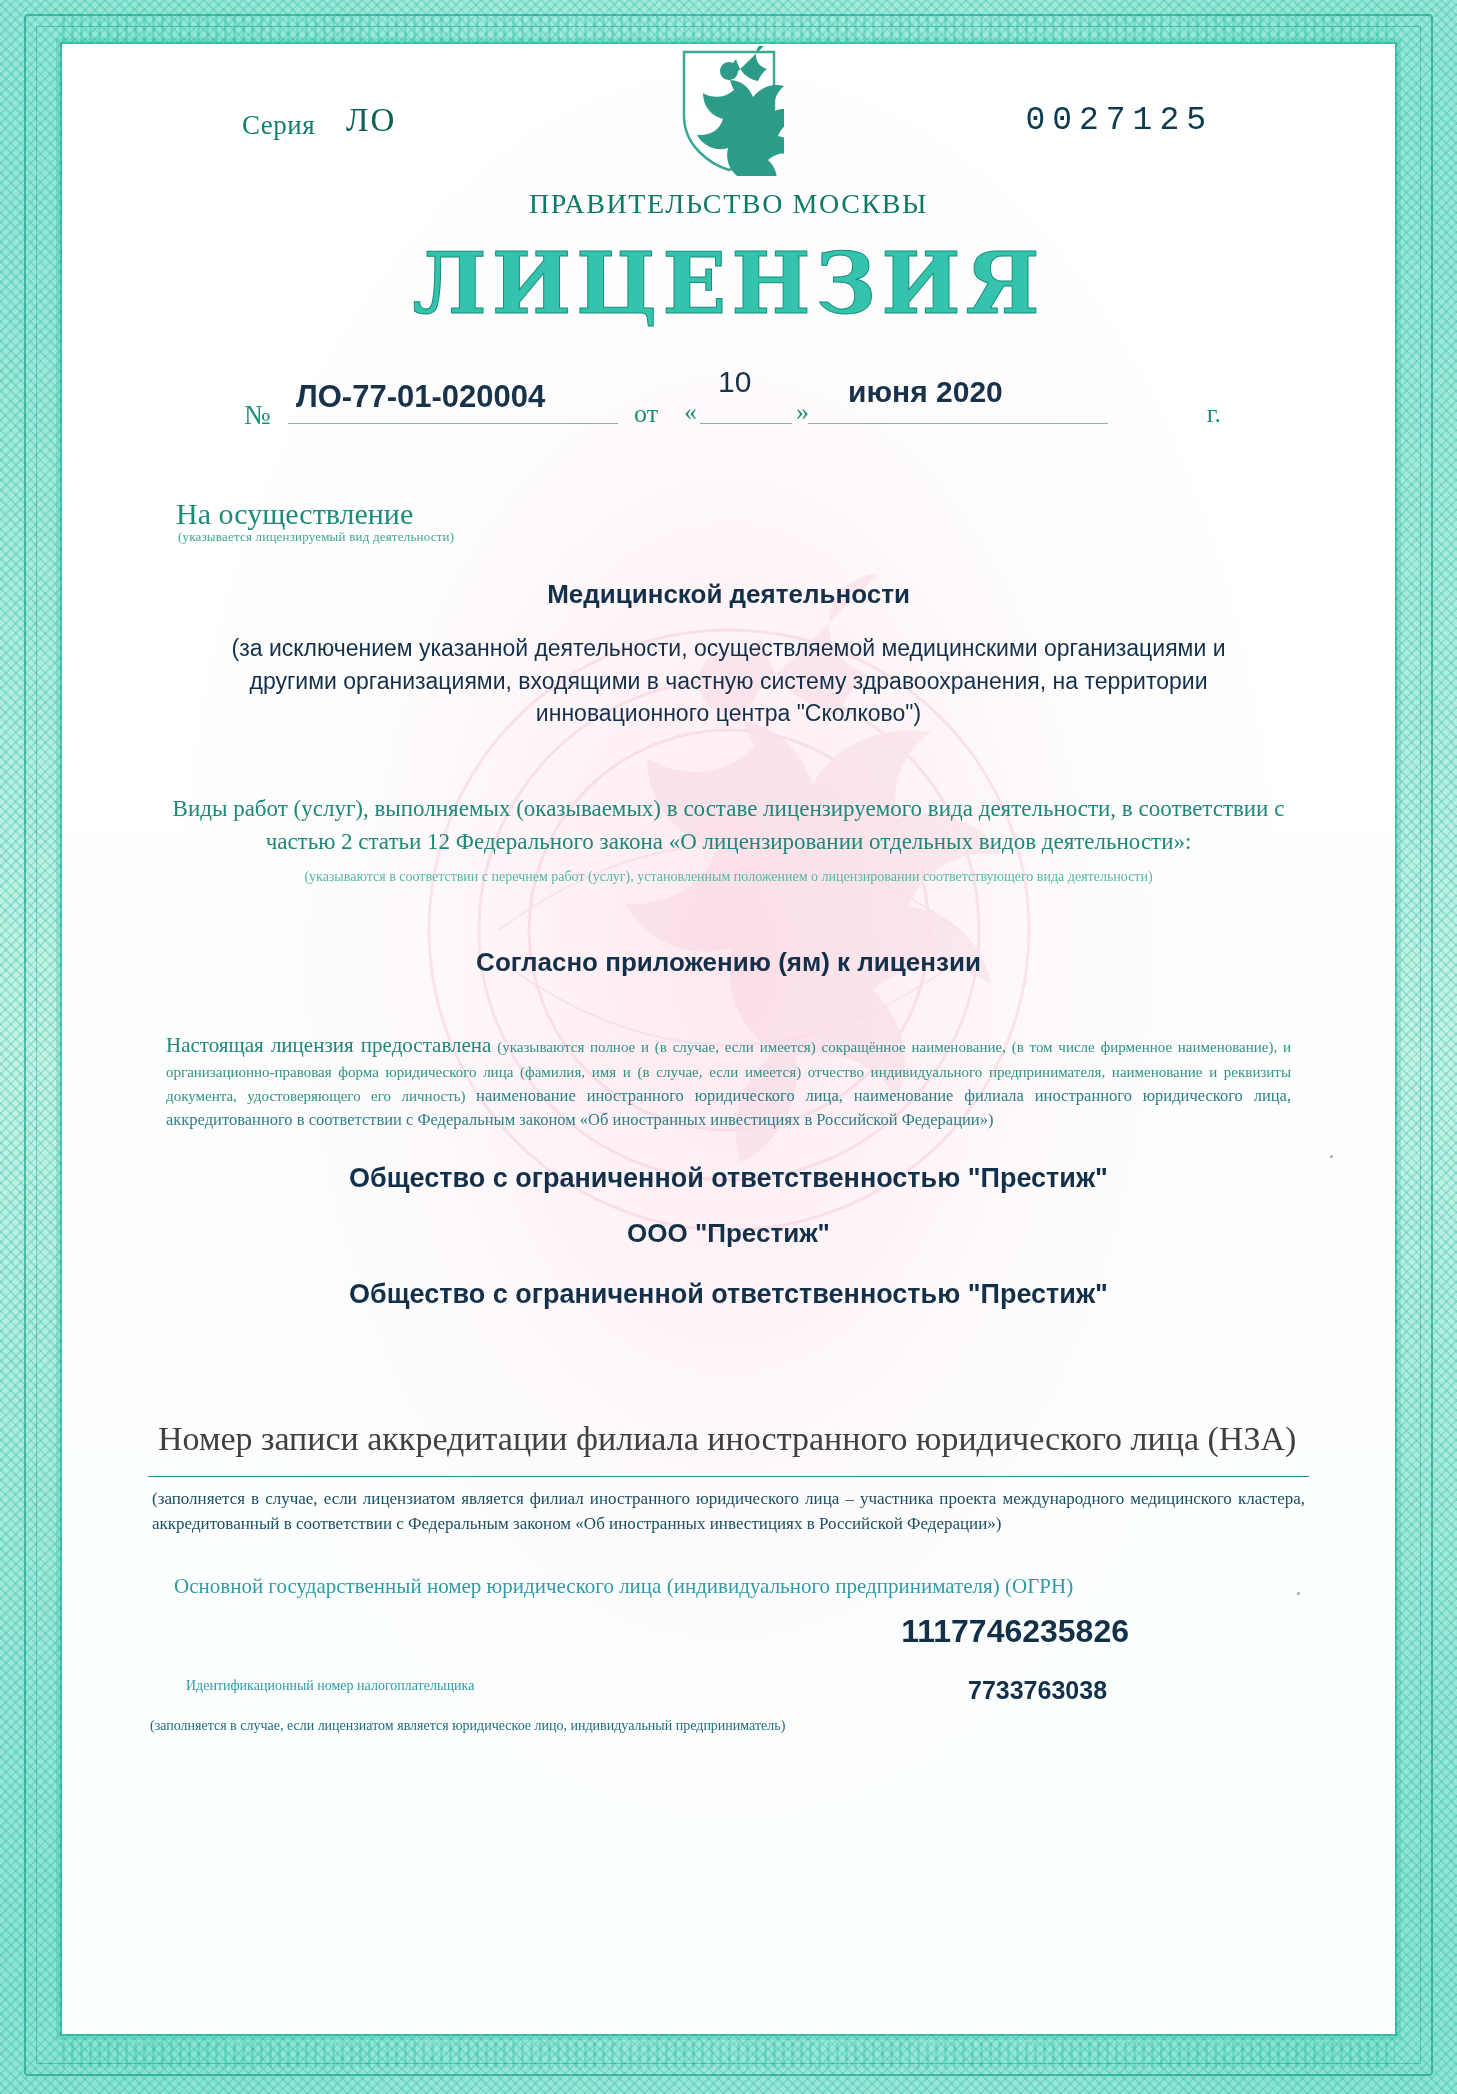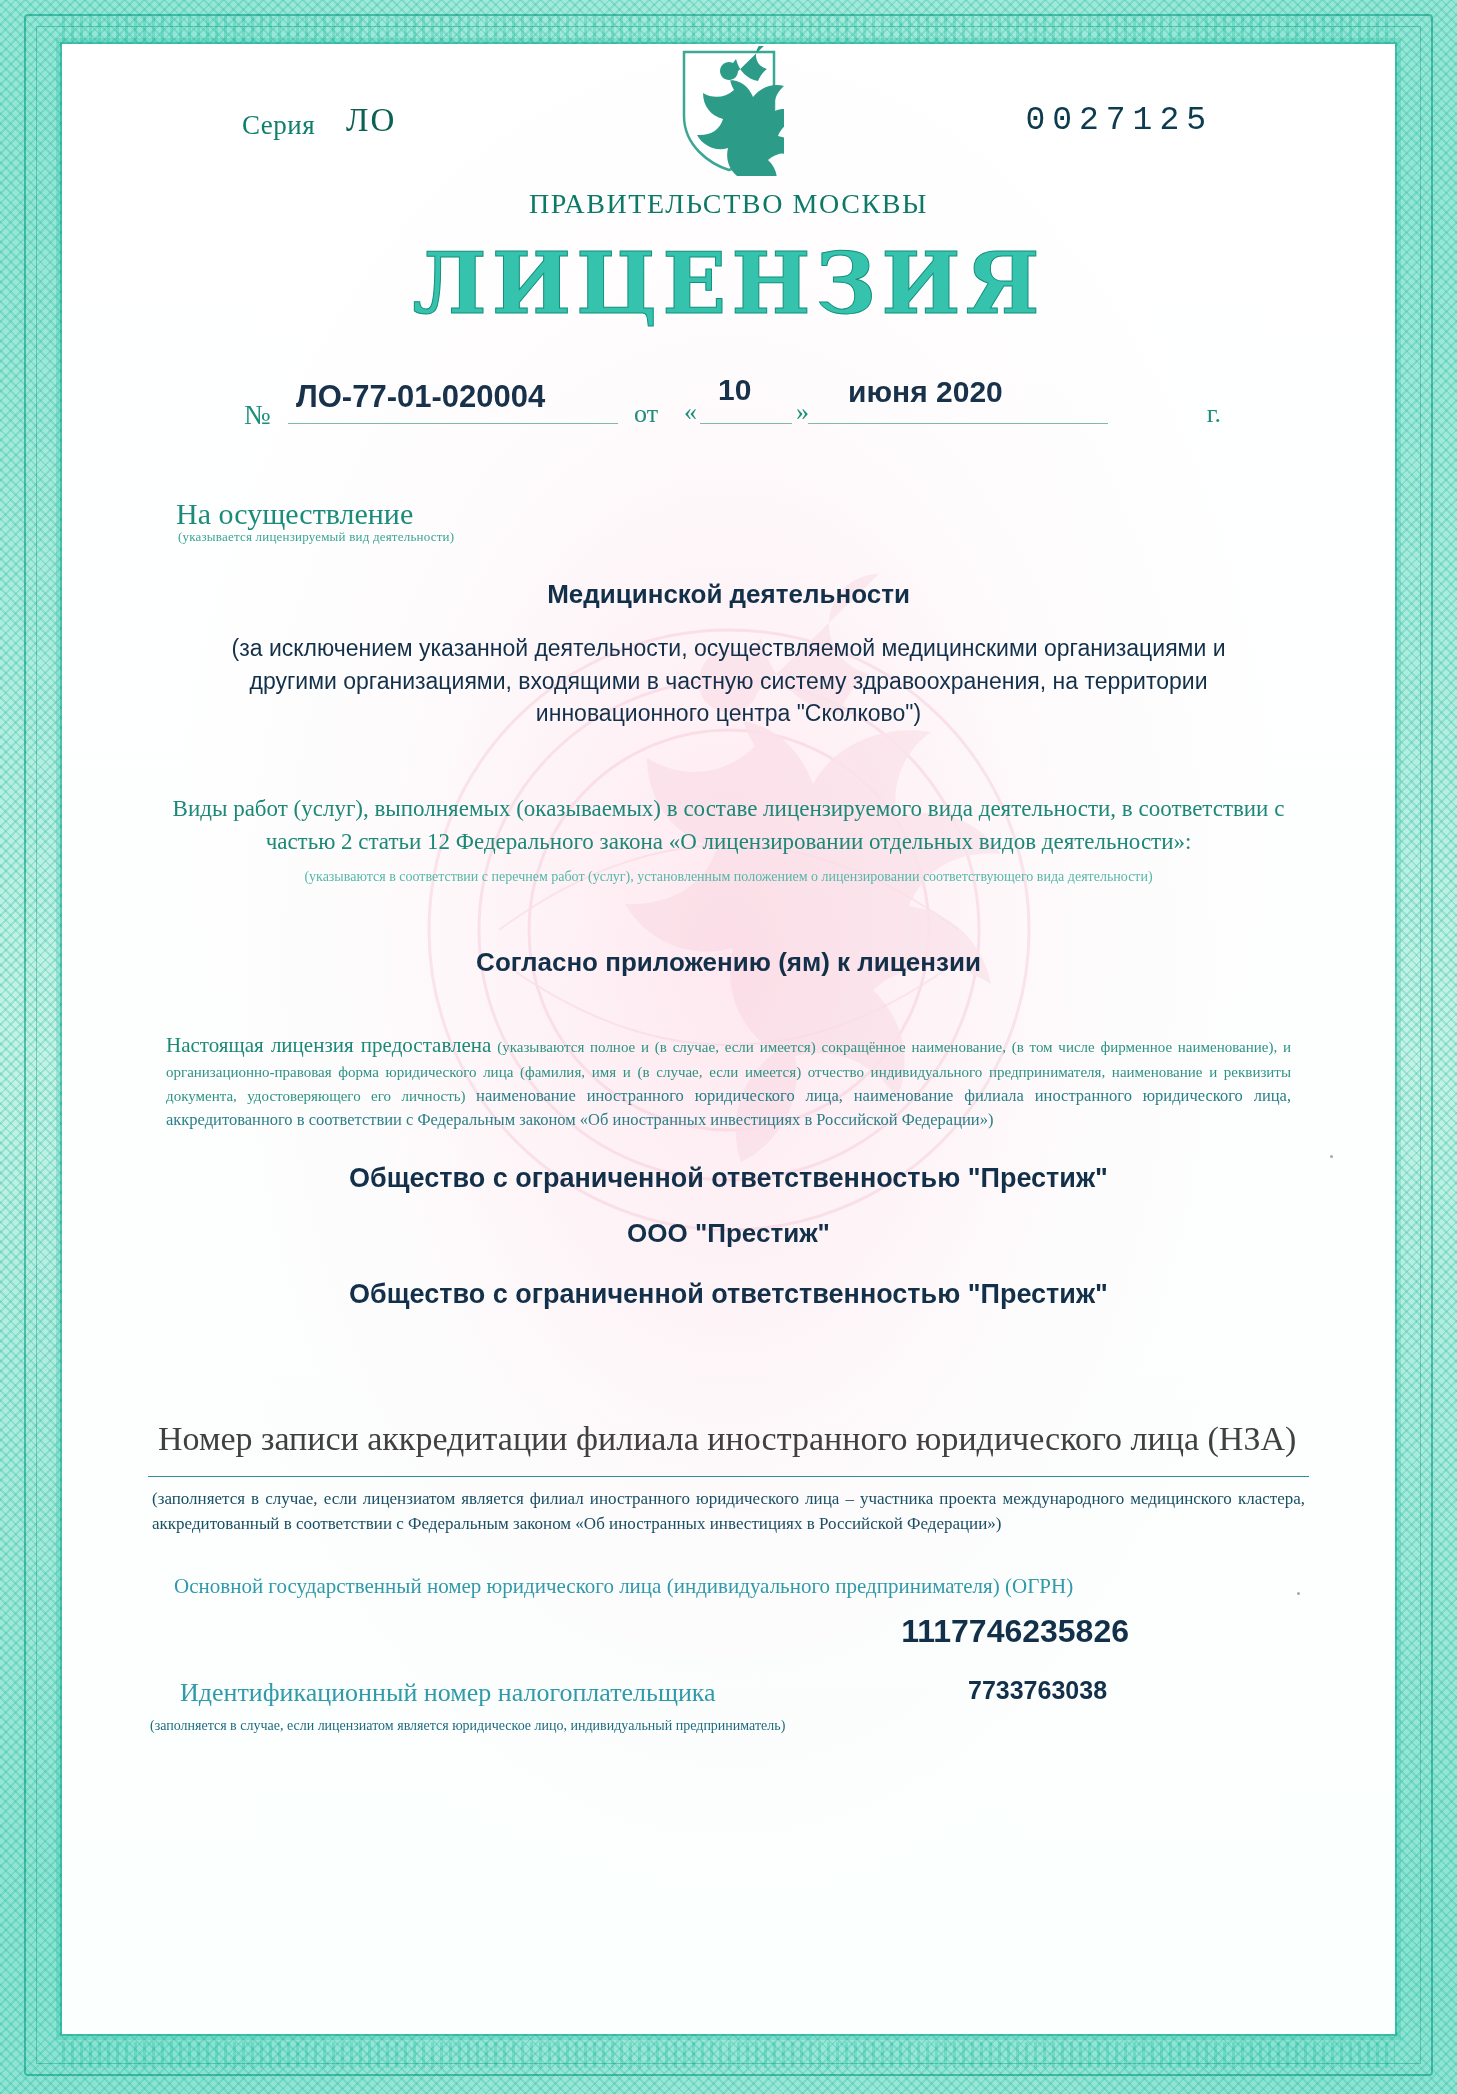--- a/index.html
+++ b/index.html
@@ -196,23 +196,23 @@
   .quote-open {
     position: absolute;
     left: 536px;
     top: 44px;
     font-size: 26px;
     color: #1b8f7c;
   }
   .day-value {
     position: absolute;
     left: 570px;
-    top: 20px;
+    top: 12px;
     font-size: 30px;
-    font-weight: bold;
+    font-weight: normal;
     font-family: "Liberation Sans", sans-serif;
     color: #17324a;
   }
   .quote-close {
     position: absolute;
     left: 648px;
     top: 44px;
     font-size: 26px;
     color: #1b8f7c;
   }
@@ -365,23 +365,23 @@
     font-weight: bold;
     color: #13304a;
   }
   .inn-row {
     position: relative;
     margin-top: 26px;
     height: 40px;
   }
   .inn-label {
     position: absolute;
-    left: 32px;
+    left: 38px;
     top: 2px;
-    font-size: 26px;
+    font-size: 14px;
     color: #2f9aa8;
   }
   .inn-value {
     position: absolute;
     left: 820px;
     top: 0;
     font-family: "Liberation Sans", sans-serif;
     font-size: 25px;
     font-weight: bold;
     color: #13304a;

